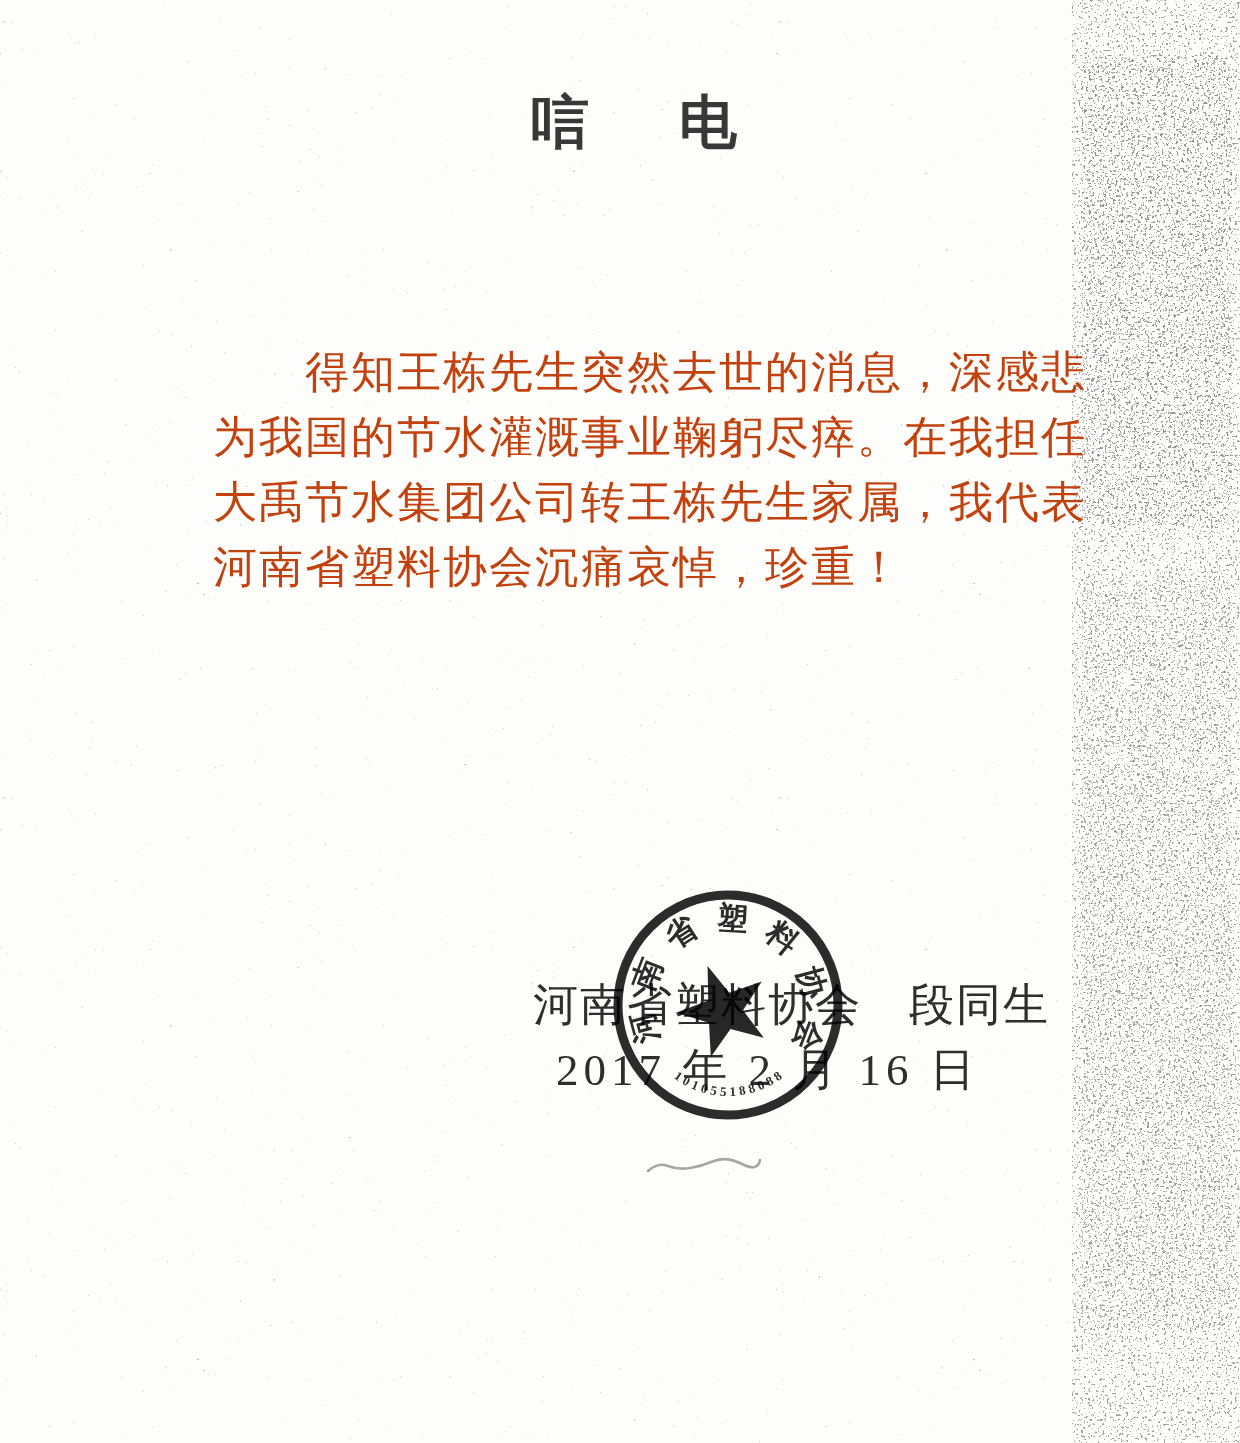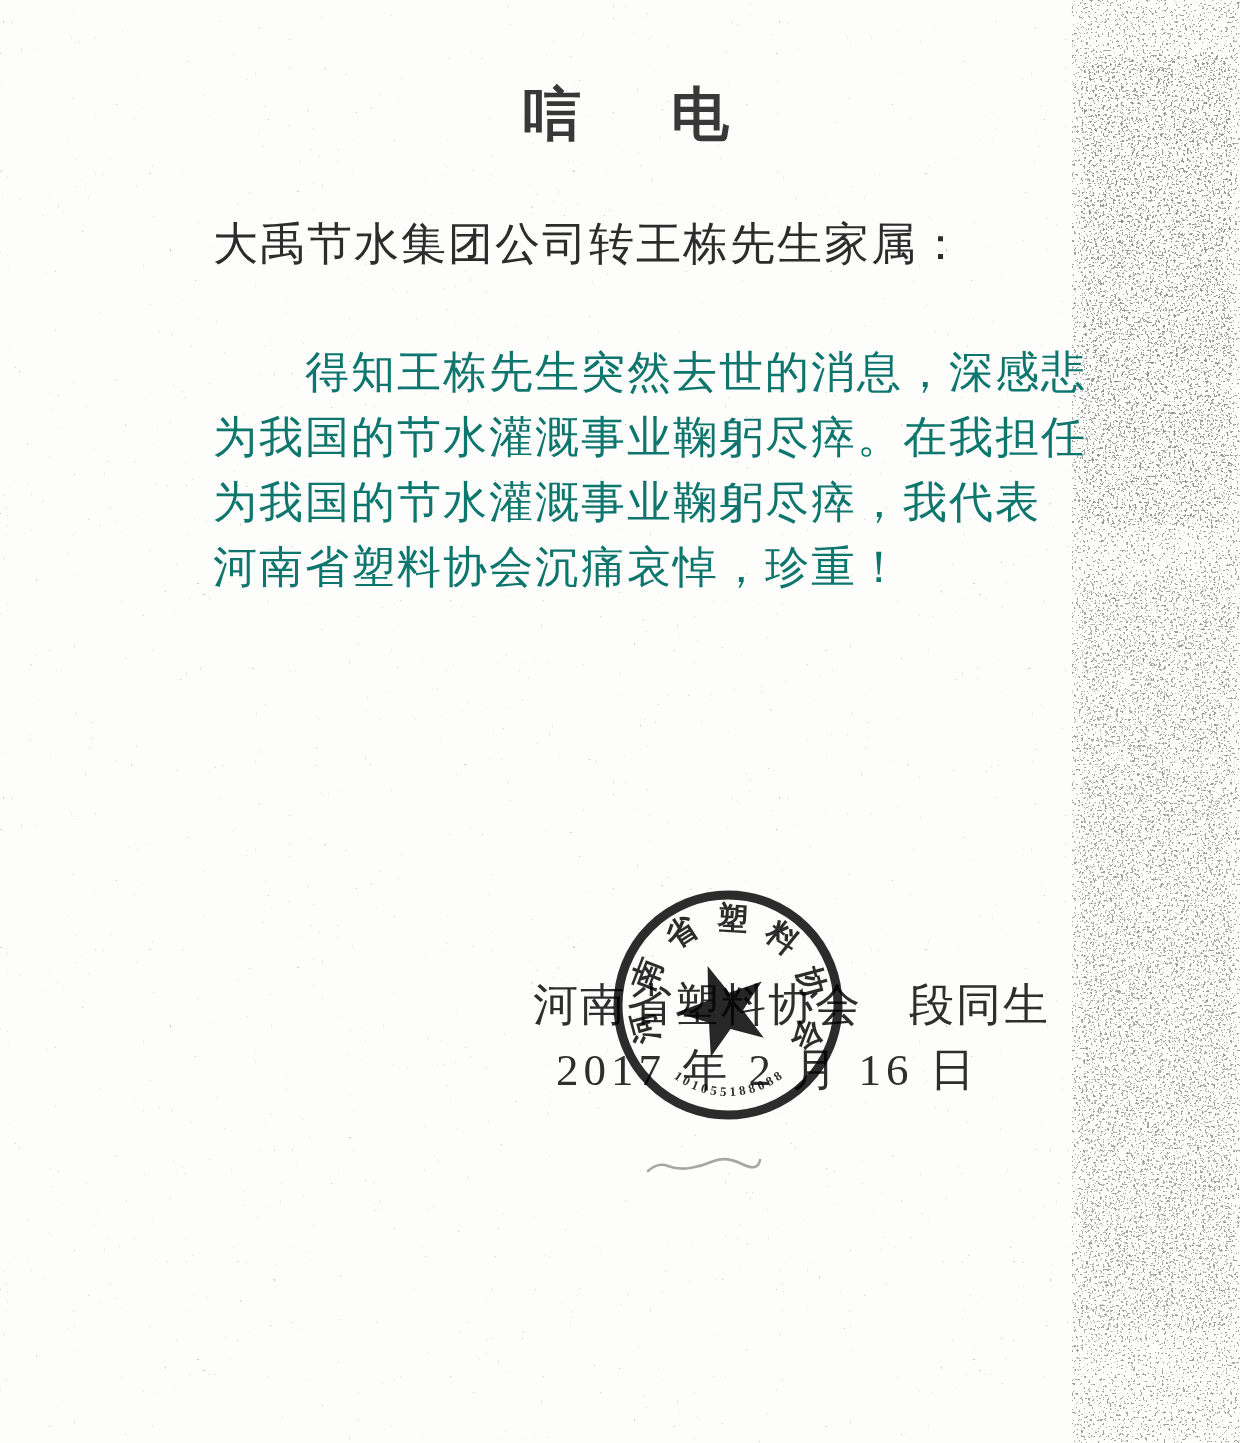--- a/index.html
+++ b/index.html
@@ -8,33 +8,33 @@
     width:1240px;height:1443px;
     margin:0 auto;
     background:var(--paper,#fdfdfc);
     overflow:hidden;
     font-family:"Liberation Serif","DejaVu Serif",serif;
     color:var(--ink,#2a2a2a);
   }
   .noise-layer{position:absolute;left:0;top:0;width:1240px;height:1443px;pointer-events:none;}
   .doc-title{
     position:absolute;left:215px;top:72px;width:830px;
-    margin:4px;text-align:center;
+    margin:12px;text-align:center;
     font-size:58px;font-weight:700;letter-spacing:16px;
     color:#383838;
   }
   .salutation{
     position:absolute;left:213px;top:214px;
     font-size:45px;letter-spacing:2px;white-space:nowrap;
     color:#2c2c2c;
   }
   .body-block{position:absolute;left:213px;top:340px;width:860px;}
   .body-line{
     font-size:44px;line-height:65px;letter-spacing:2px;
-    white-space:nowrap;color:#0f766e;
+    white-space:nowrap;color:#c2410c;
   }
   .body-line.indent{text-indent:92px;}
   .signature-line{
     position:absolute;left:533px;top:975px;
     font-size:45px;letter-spacing:2px;white-space:nowrap;
     color:#2e2e2e;
   }
   .date-line{
     position:absolute;left:556px;top:1040px;
     font-size:45px;letter-spacing:5px;white-space:nowrap;
@@ -73,26 +73,25 @@
       </filter>
     </defs>
     <rect x="0" y="0" width="1240" height="1443" filter="url(#nz-dust)" opacity="0.55"></rect>
     <rect x="1072" y="0" width="168" height="1443" filter="url(#nz-band)" opacity="0.8"></rect>
     <rect x="1082" y="55" width="150" height="470" filter="url(#nz-band2)" opacity="0.8"></rect>
     <rect x="1082" y="580" width="150" height="750" filter="url(#nz-band2)" opacity="0.6"></rect>
   </svg>
 
   <h1 class="doc-title">唁　电</h1>
 
-  <div class="salutation">大禹节水集团公司转王栋先生家属：</div>
 
   <div class="body-block">
     <div class="body-line indent">得知王栋先生突然去世的消息，深感悲</div>
     <div class="body-line">为我国的节水灌溉事业鞠躬尽瘁。在我担任</div>
-    <div class="body-line">为我国的节水灌溉事业鞠躬尽瘁，我代表</div>
+    <div class="body-line">大禹节水集团公司转王栋先生家属，我代表</div>
     <div class="body-line">河南省塑料协会沉痛哀悼，珍重！</div>
   </div>
 
   <div class="signature-line">河南省塑料协会　段同生</div>
   <div class="date-line">2017 年 2 月 16 日</div>
 
   <svg class="seal" viewBox="0 0 260 260" xmlns="http://www.w3.org/2000/svg">
     <circle cx="130" cy="130" r="110" fill="none" stroke="#1c1c1c" stroke-width="9"></circle>
     <polygon fill="#161616" points="109.6,90.9 131.2,117.7 163.8,106.5 145,135.3 165.8,162.8 132.5,153.9 112.8,182.1 111,147.7 78,137.7 110.2,125.4"></polygon>
     <text class="arc" x="130" y="54" transform="rotate(-105 130 130)">河</text>

